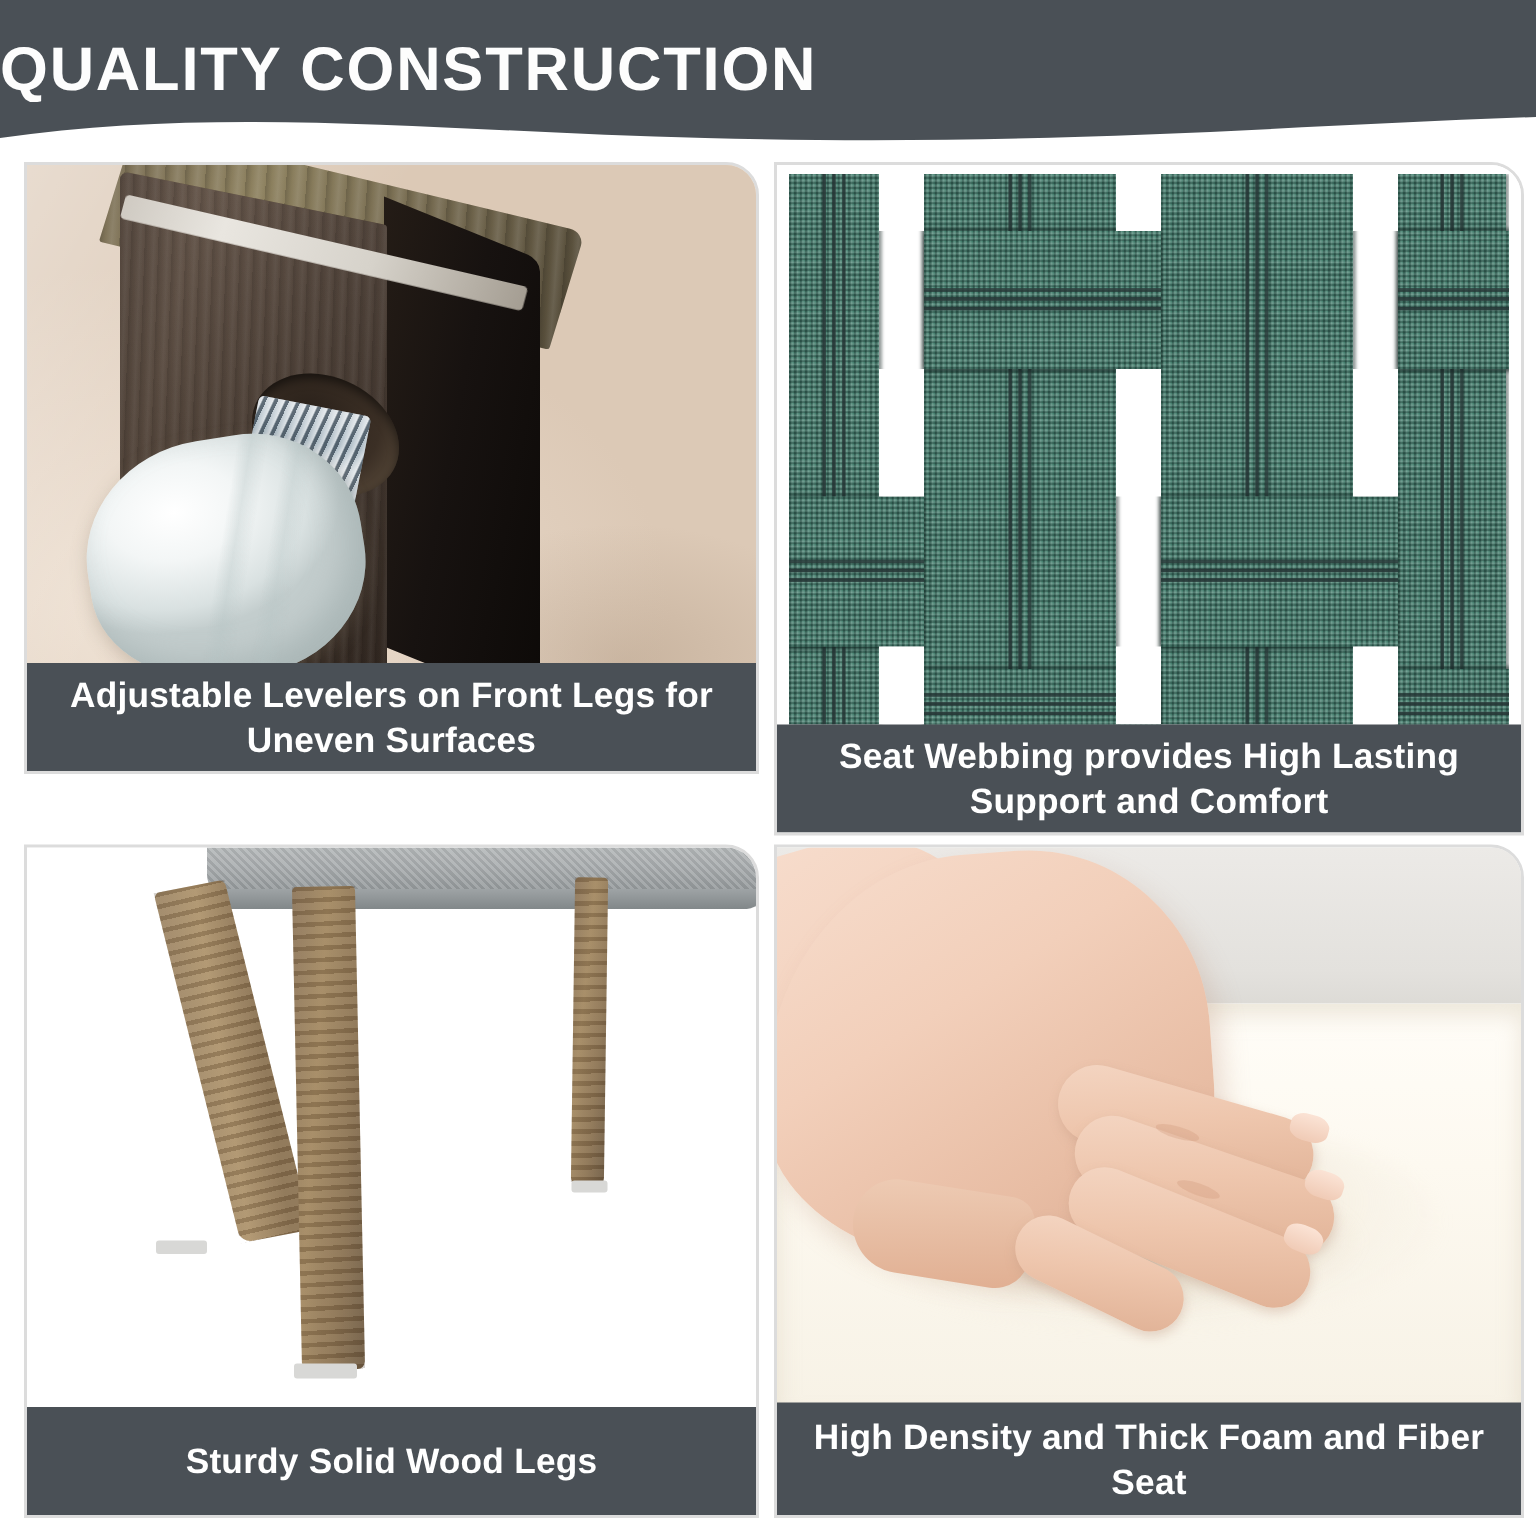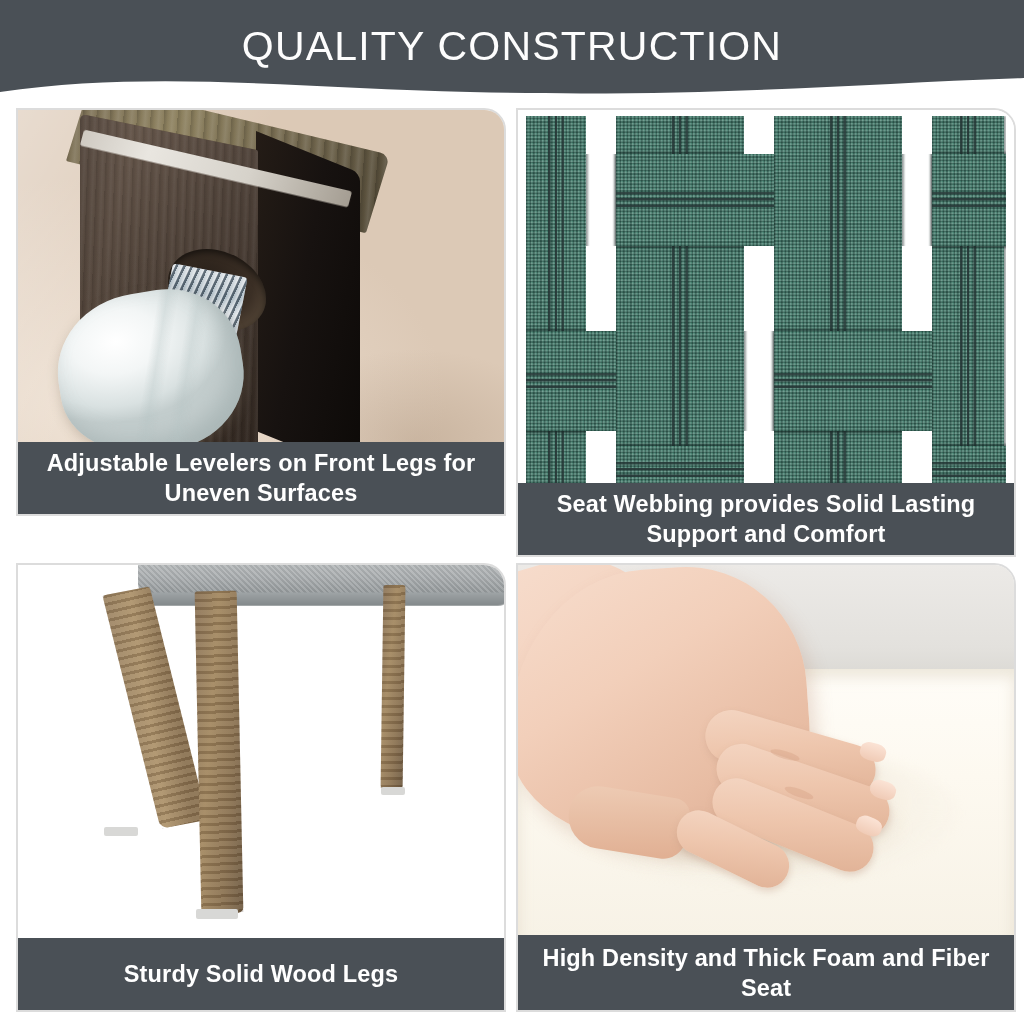--- a/index.html
+++ b/index.html
@@ -12,24 +12,24 @@
   }
 
   
   .header {
     position:absolute; left:0; top:0; width:1024px; height:108px;
     overflow:hidden;
   }
   .header-fill { position:absolute; left:0; top:0; width:1024px; height:108px; }
   .header-title {
     position:absolute; left:0; top:22px; width:1024px;
-    text-align:center;
+    text-align:left;
     color:#fdfdfd;
     font-size:41px;
-    font-weight:normal;
+    font-weight:bold;
     letter-spacing:1.2px;
     line-height:48px;
     z-index:3;
     font-family:"Liberation Sans", sans-serif;
   }
 
   
   .grid {
     position:absolute; left:0; top:104px; width:1024px; height:920px;
   }
@@ -345,21 +345,21 @@
             <div style="position: absolute; background: rgb(255, 255, 255); left: 376px; top: 0px; width: 30px; height: 38px;"></div>
             <div style="position: absolute; background: rgb(255, 255, 255); left: 60px; top: 130px; width: 30px; height: 85px;"></div>
             <div style="position: absolute; background: rgb(255, 255, 255); left: 218px; top: 130px; width: 30px; height: 85px;"></div>
             <div style="position: absolute; background: rgb(255, 255, 255); left: 376px; top: 130px; width: 30px; height: 85px;"></div>
             <div style="position: absolute; background: rgb(255, 255, 255); left: 60px; top: 315px; width: 30px; height: 52px;"></div>
             <div style="position: absolute; background: rgb(255, 255, 255); left: 218px; top: 315px; width: 30px; height: 52px;"></div>
             <div style="position: absolute; background: rgb(255, 255, 255); left: 376px; top: 315px; width: 30px; height: 52px;"></div>
           </div>
       </div>
     </div>
-    <div class="caption">Seat Webbing provides Solid Lasting Support and Comfort</div>
+    <div class="caption">Seat Webbing provides High Lasting Support and Comfort</div>
   </div>
 
   <div class="panel p3">
     <div class="photo">
       <div class="legs-bg"></div>
       <div class="seat">
         <div class="seat-tex"></div>
       </div>
       <div class="wleg curve"></div>
       <div class="wleg center"></div>

